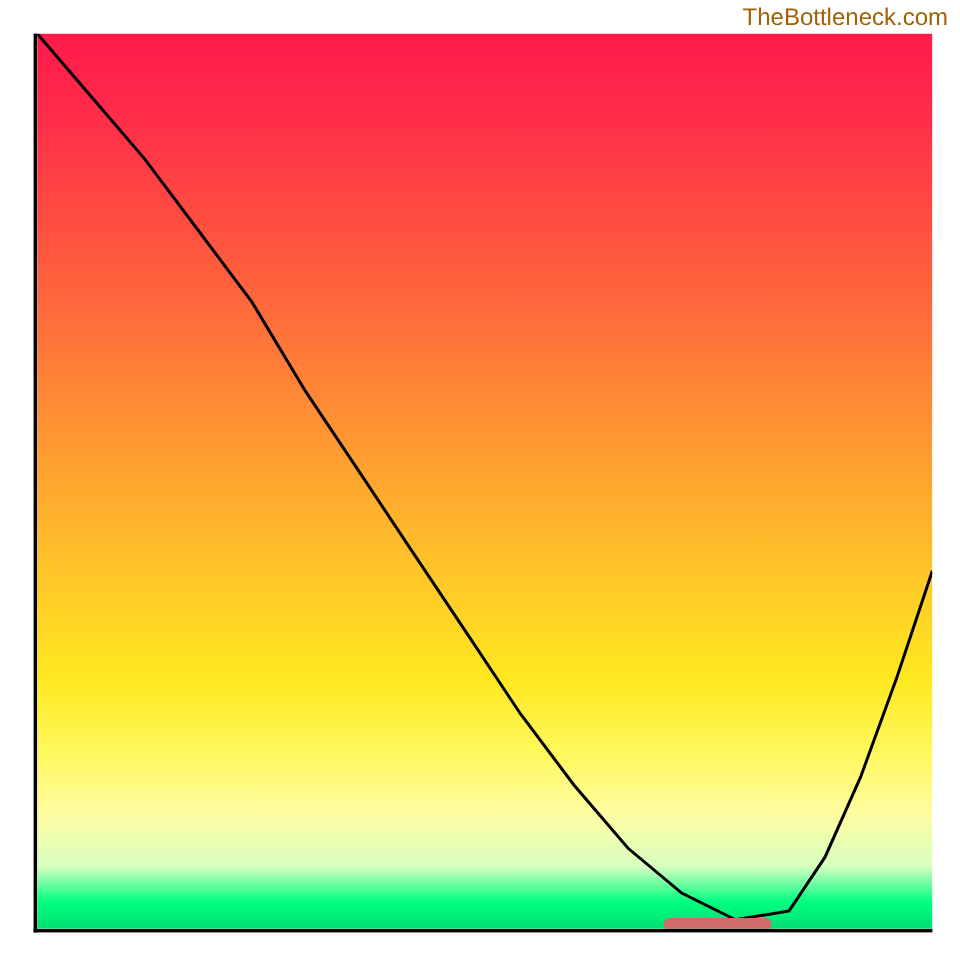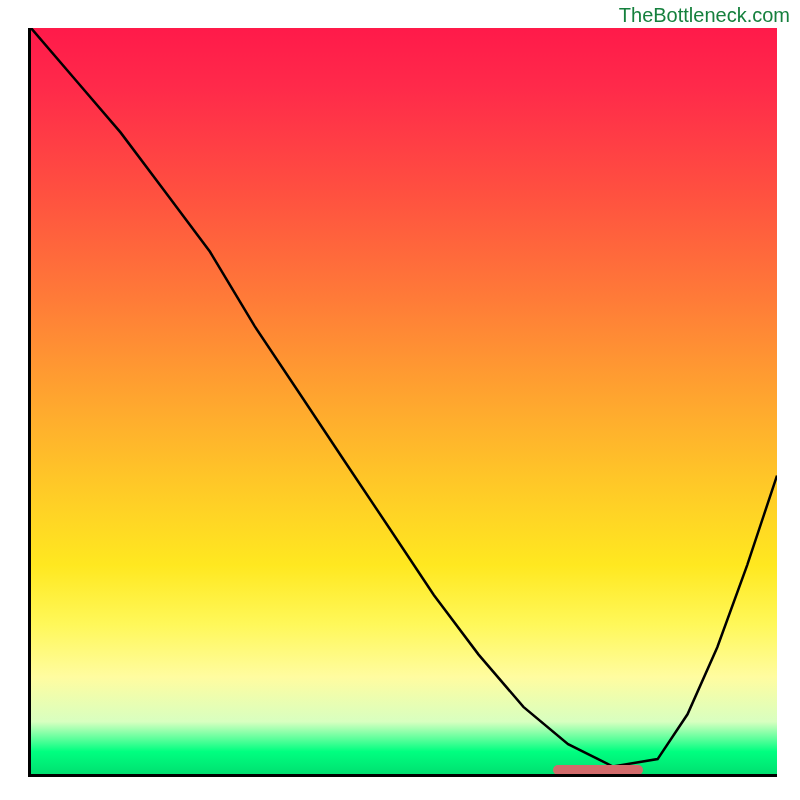--- a/index.html
+++ b/index.html
@@ -9,21 +9,21 @@
     height: 800px;
     background: #fff;
     font-family: Arial, sans-serif;
     position: relative;
   }
   .attribution {
     position: absolute;
     top: 4px;
     right: 10px;
     font-size: 20px;
-    color: #15803d;
+    color: #a16207;
     font-weight: 500;
   }
   .plot-area {
     position: absolute;
     left: 28px;
     top: 28px;
     width: 746px;
     height: 746px;
     border-left: 3px solid #000;
     border-bottom: 3px solid #000;

